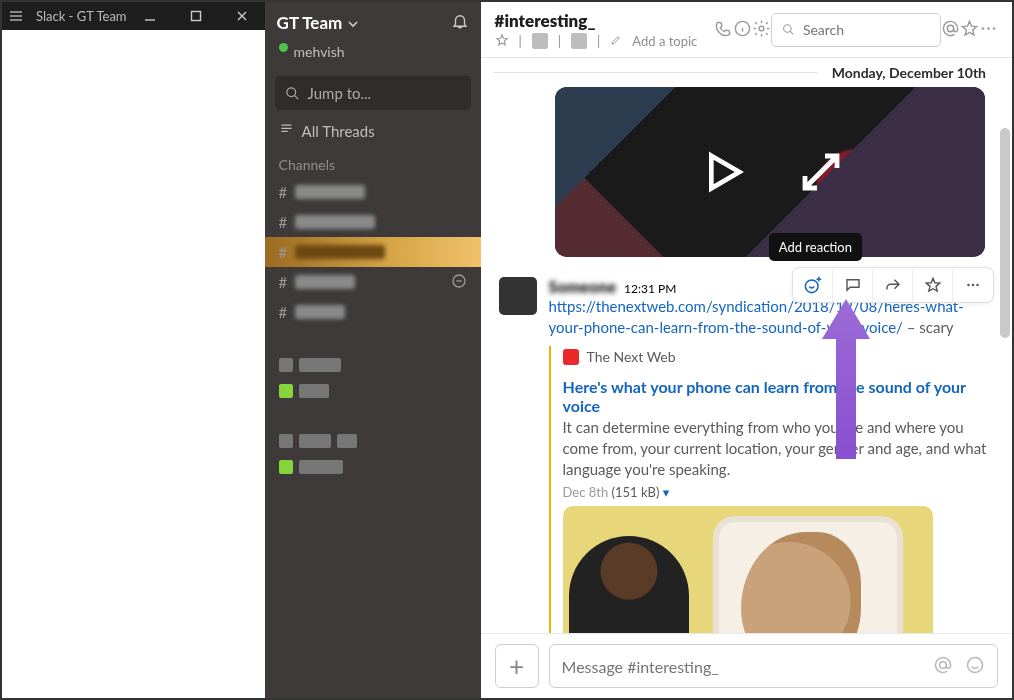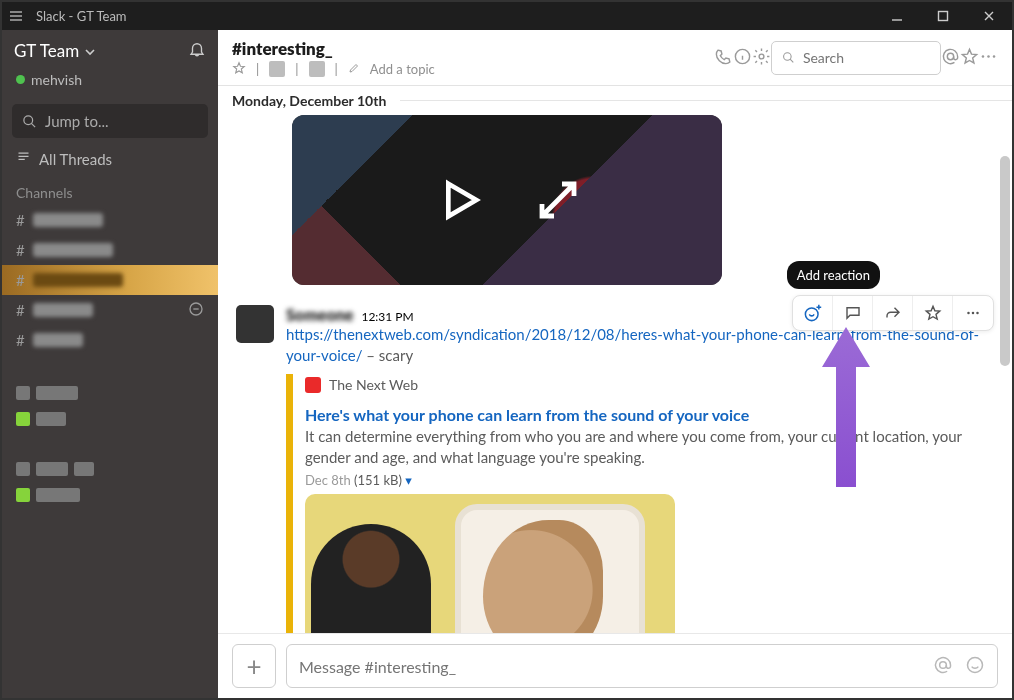--- a/index.html
+++ b/index.html
@@ -1,29 +1,29 @@
 <!DOCTYPE html>
 <html><head>
 <meta charset="utf-8">
 <style>
 *{box-sizing:border-box;margin:0;padding:0;font-family:"Segoe UI",Lato,Helvetica,Arial,sans-serif}
 body{width:1014px;height:700px;overflow:hidden;background:#fff}
-.frame{border:2px solid #333;width:1014px;height:700px;display:flex;flex-direction:column;background:#fff}
+.frame{border:2px solid #333;width:1014px;height:700px;display:flex;flex-direction:row;background:#fff}
 .titlebar{height:28px;background:#1e1e1e;color:#ccc;display:flex;align-items:center;font-size:13px}
 .titlebar .menu-btn{width:28px;height:28px;display:flex;align-items:center;justify-content:center;color:#aaa}
 .titlebar .title{padding-left:6px;color:#bbb}
 .titlebar .win-controls{margin-left:auto;display:flex}
 .win-controls .wc{width:46px;height:28px;display:flex;align-items:center;justify-content:center;color:#ccc}
 .client{flex:1;display:flex;min-height:0}
 .sidebar{width:216px;background:#3e3a3a;color:#ccc;display:flex;flex-direction:column;font-size:15px}
 .sb-header{display:flex;align-items:center;padding:10px 12px;color:#fff}
-.team-name{font-weight:400;font-size:17px;color:#fff}
+.team-name{font-weight:700;font-size:17px;color:#fff}
 .team-caret{margin-left:6px;color:#ccc}
 .bell-icon{margin-left:auto;color:#ccc}
-.user-row{display:flex;align-items:center;padding:0 14px 10px}
+.user-row{display:flex;padding:0 14px 10px}
 .presence{width:9px;height:9px;border-radius:50%;background:#4fc24f;margin-right:6px}
 .user-name{color:#bdbdbd;font-size:14px}
 .jump{margin:6px 10px;height:34px;border-radius:5px;background:#2f2c2c;display:flex;align-items:center;padding:0 10px;color:#aaa;font-size:15px}
 .jump svg{margin-right:8px;flex:none}
 .sb-row{display:flex;padding:6px 14px;color:#bdbdbd;font-size:15px}
 .sb-row svg{margin-right:8px;flex:none}
 .sb-label{padding:10px 14px 4px;color:#8e8e8e;font-size:14px}
 .sb-item{height:30px;display:flex;align-items:center;padding:0 14px;color:#bdbdbd}
 .sb-item .hash{margin-right:8px;color:#9a9a9a}
 .sb-item .blur{filter:blur(2px);height:14px;background:#8a8a8a;border-radius:3px}
@@ -35,58 +35,58 @@
 .main{flex:1;display:flex;flex-direction:column;min-width:0;background:#fff}
 .ch-header{height:56px;border-bottom:1px solid #e3e3e3;display:flex;align-items:center;padding:0 14px}
 .ch-title{font-weight:800;font-size:17px;color:#1d1d1d}
 .ch-sub{display:flex;align-items:center;gap:10px;font-size:13px;color:#8f8f8f;margin-top:2px}
 .ch-sub .box{width:16px;height:16px;background:#bdbdbd;border-radius:2px}
 .ch-left{display:flex;flex-direction:column}
 .header-right{margin-left:auto;display:flex;align-items:center;color:#9a9a9a}
 .search{display:flex;align-items:center;gap:8px;border:1px solid #cfcfcf;border-radius:5px;height:34px;padding:0 10px;width:170px;color:#9a9a9a}
 .search input{border:none;outline:none;font-size:14px;color:#555;width:100%}
 .messages{flex:1;overflow:hidden;position:relative}
-.date-div{position:relative;text-align:left;margin:4px 0}
+.date-div{position:relative;text-align:right;margin:4px 12px}
 .date-div .line{position:absolute;left:0;right:0;top:50%;border-top:1px solid #e5e5e5}
 .date-div span{position:relative;background:#fff;padding:0 14px;color:#2b2b2b;font-weight:700;font-size:14px}
 .media1{margin:6px 0 16px 74px;width:430px;height:170px;border-radius:12px;background:#222;position:relative;overflow:hidden}
 .media1 .tri{position:absolute;inset:0;display:flex;align-items:center;justify-content:center;gap:46px}
 .media1 svg{color:#fff}
 .phones{position:absolute;inset:0;background:
  linear-gradient(135deg,#2f4156 0 20%,transparent 20%),
  linear-gradient(45deg,#5a2e33 0 18%,transparent 18%),
  linear-gradient(-45deg,#3d2f4a 40%,transparent 40%),
  radial-gradient(circle at 70% 60%,#8a1f2a 0 12%,transparent 13%),
  #1a1a1a;opacity:.9}
 .msg{display:flex;padding:4px 18px;gap:12px;position:relative}
 .avatar{width:38px;height:38px;border-radius:5px;background:#333;flex:none}
 .msg-body{flex:1;min-width:0}
 .msg-head{display:flex;align-items:baseline;gap:8px}
 .author{font-weight:800;color:#222;filter:blur(2.4px)}
 .time{font-size:12px;color:#000000}
 .link{color:#1566c0;font-size:15px;line-height:1.4}
 .link a{color:#1566c0;text-decoration:none}
 .comment{color:#5b5b5b;font-size:15px}
-.preview{border-left:7px solid #eab308;margin-top:8px;padding:2px 0 2px 12px}
+.preview{border-left:2px solid #eab308;margin-top:8px;padding:2px 0 2px 12px}
 .pv-src{display:flex;align-items:center;gap:8px;color:#5b5b5b;font-size:14px}
 .pv-src .fav{width:16px;height:16px;background:#ea2a2a;border-radius:3px}
 .pv-title{color:#1566c0;font-weight:700;font-size:16px;margin-top:12px}
 .pv-desc{color:#5b5b5b;font-size:15px;line-height:1.4;margin-top:2px}
 .pv-meta{color:#9a9a9a;font-size:13px;margin-top:4px}
 .pv-meta .size{color:#5b5b5b}
 .pv-meta .caret{color:#1566c0}
 .pv-img{margin-top:6px;width:370px;height:190px;border-radius:10px;background:#e7d77a;position:relative;overflow:hidden}
 .pv-img .person{position:absolute;left:6px;bottom:0;width:120px;height:160px;background:radial-gradient(circle at 50% 22%,#5a3b28 0 20%,transparent 21%),#222;border-top-left-radius:60px;border-top-right-radius:60px}
 .pv-img .phone{position:absolute;left:150px;top:10px;width:190px;height:260px;border-radius:22px;background:#f5efe6;border:6px solid #e8e1d4}
 .pv-img .ear{position:absolute;left:178px;top:26px;width:120px;height:140px;border-radius:60% 40% 50% 50%;background:radial-gradient(ellipse at 40% 50%,#caa27a 0 60%,#b68a5d 61%);}
 .actions{position:absolute;right:18px;top:-6px;display:flex;border:1px solid #e0e0e0;border-radius:8px;background:#fff;box-shadow:0 1px 4px rgba(0,0,0,.08)}
 .actions .ab{width:40px;height:34px;display:flex;align-items:center;justify-content:center;color:#555;border-right:1px solid #eee}
 .actions .ab:last-child{border-right:none}
 .actions .ab.active{color:#1566c0}
-.tooltip{position:absolute;right:132px;top:-40px;background:#111;color:#fff;font-size:13px;padding:6px 10px;border-radius:12px}
+.tooltip{position:absolute;right:150px;top:-40px;background:#111;color:#fff;font-size:13px;padding:6px 10px;border-radius:5px}
 .tooltip:after{content:"";position:absolute;left:50%;bottom:-6px;margin-left:-6px;border:6px solid transparent;border-top-color:#111}
 .arrow{position:absolute;right:136px;top:26px;pointer-events:none}
 .composer{border-top:1px solid #e8e8e8;padding:10px 14px;display:flex;align-items:center;gap:10px}
 .plus{width:44px;height:44px;border:1.5px solid #cfcfcf;border-radius:6px;display:flex;align-items:center;justify-content:center;color:#888;font-size:26px}
 .compose-box{flex:1;height:44px;border:1.5px solid #cfcfcf;border-radius:6px;display:flex;align-items:center;padding:0 12px;color:#9a9a9a}
 .compose-box input{border:none;outline:none;width:100%;font-size:16px;color:#555}
 .compose-box .tail{display:flex;gap:12px;color:#b8b8b8}
 .scrollbar{position:absolute;right:2px;top:70px;width:10px;height:210px;background:#c9c9c9;border-radius:6px}
 </style>
 </head>

